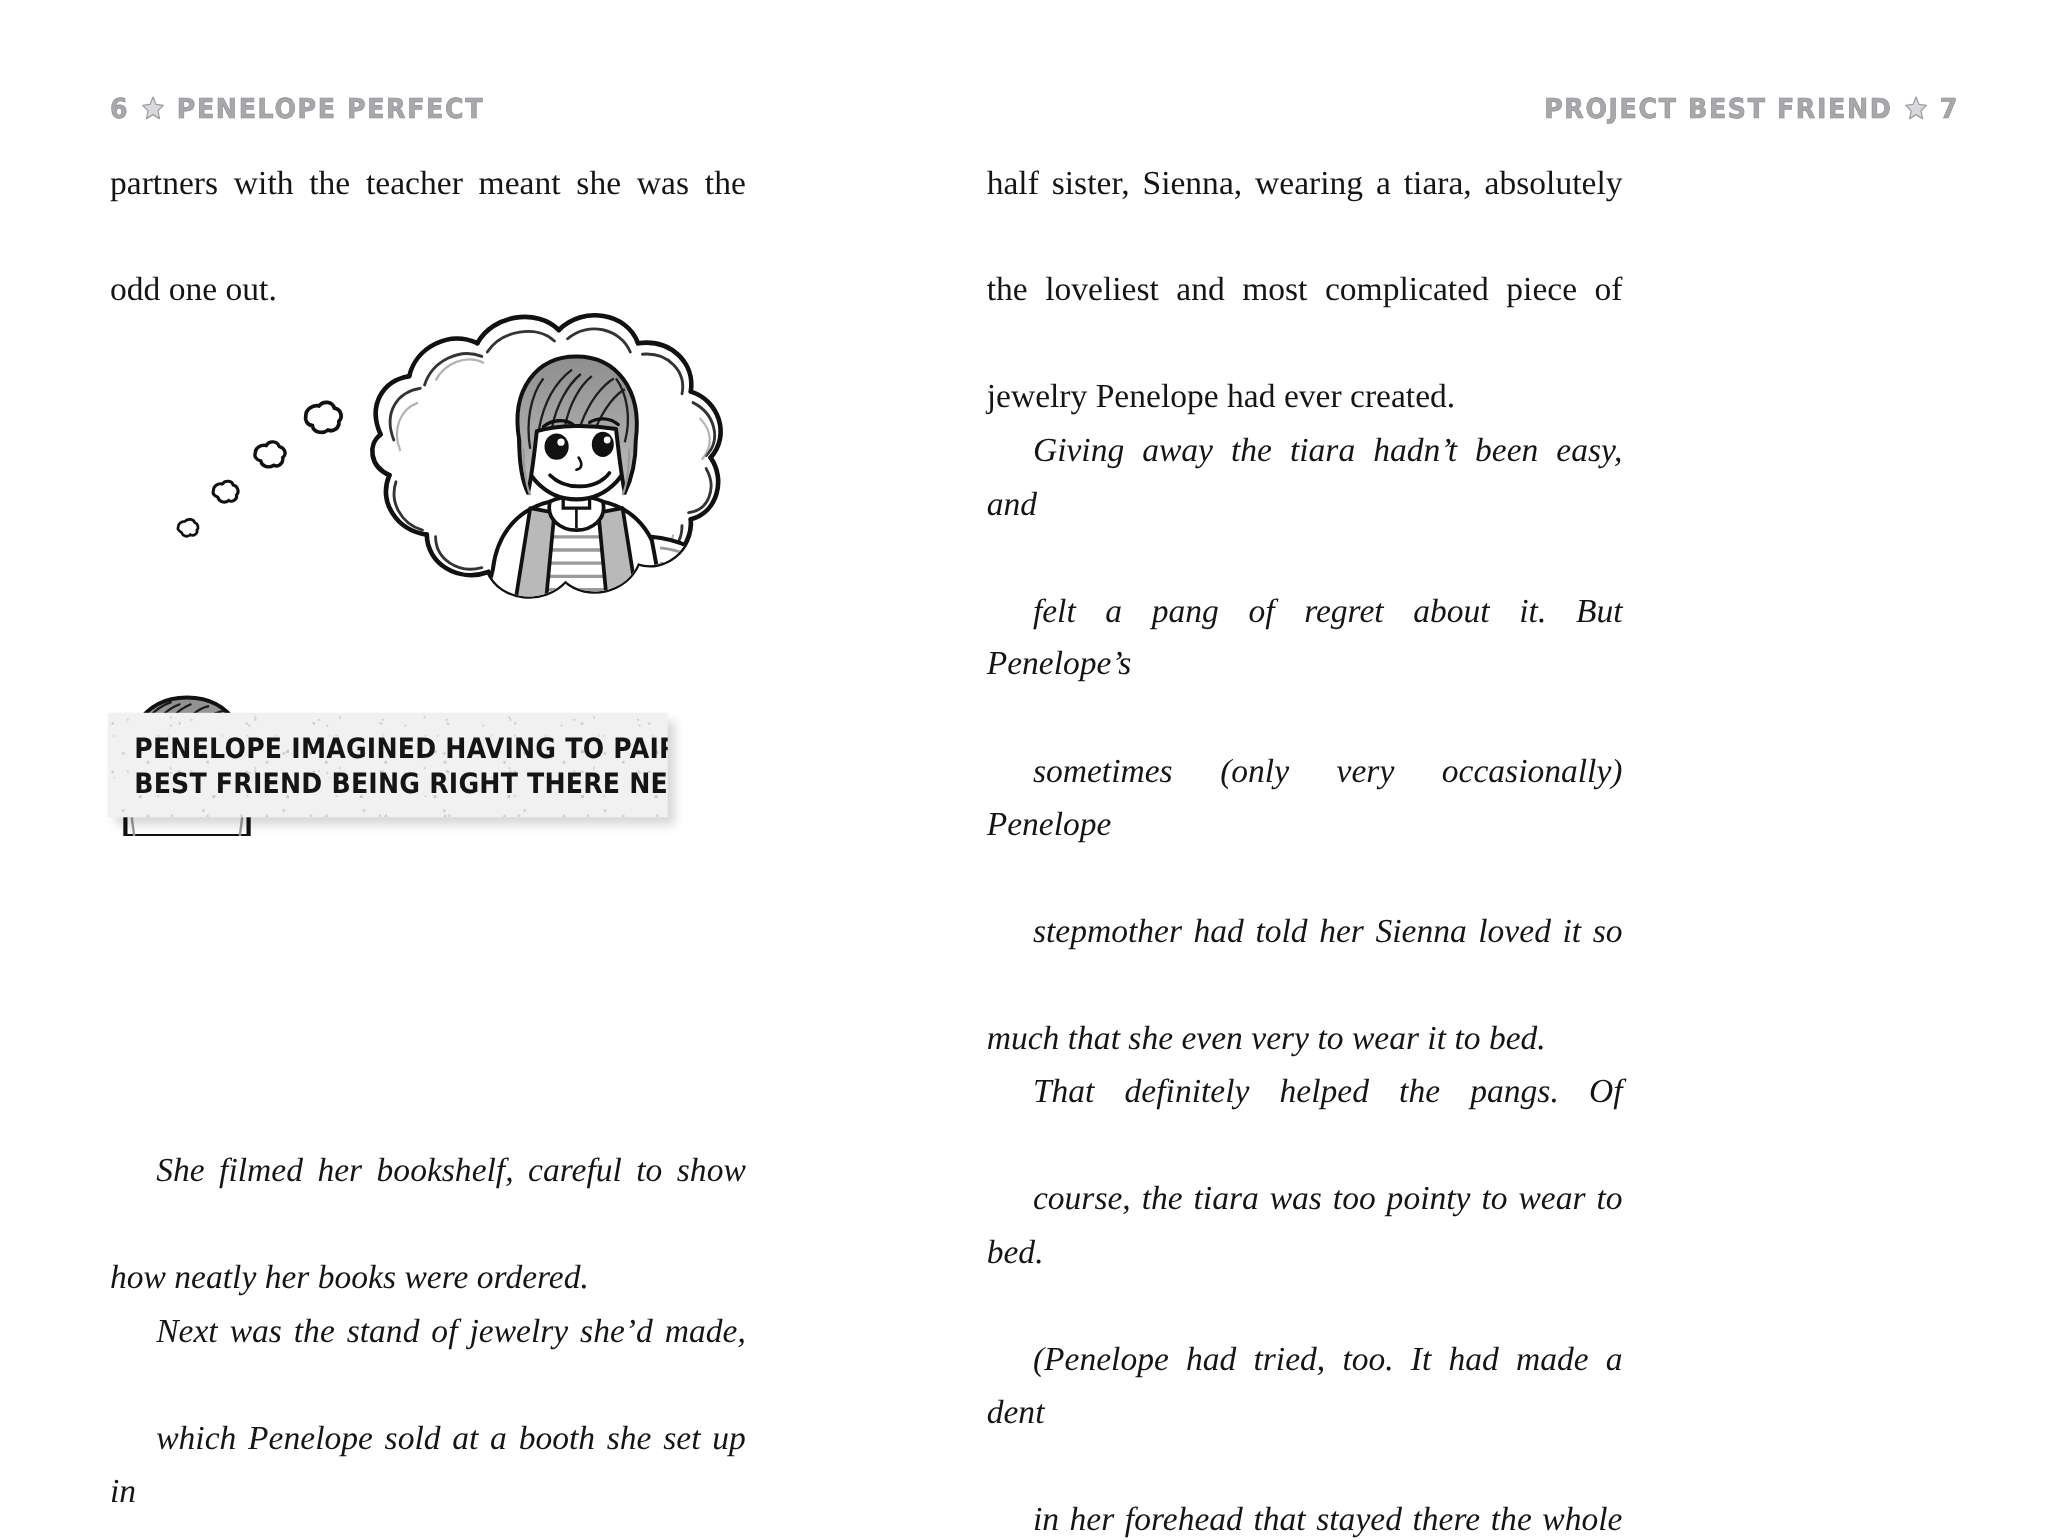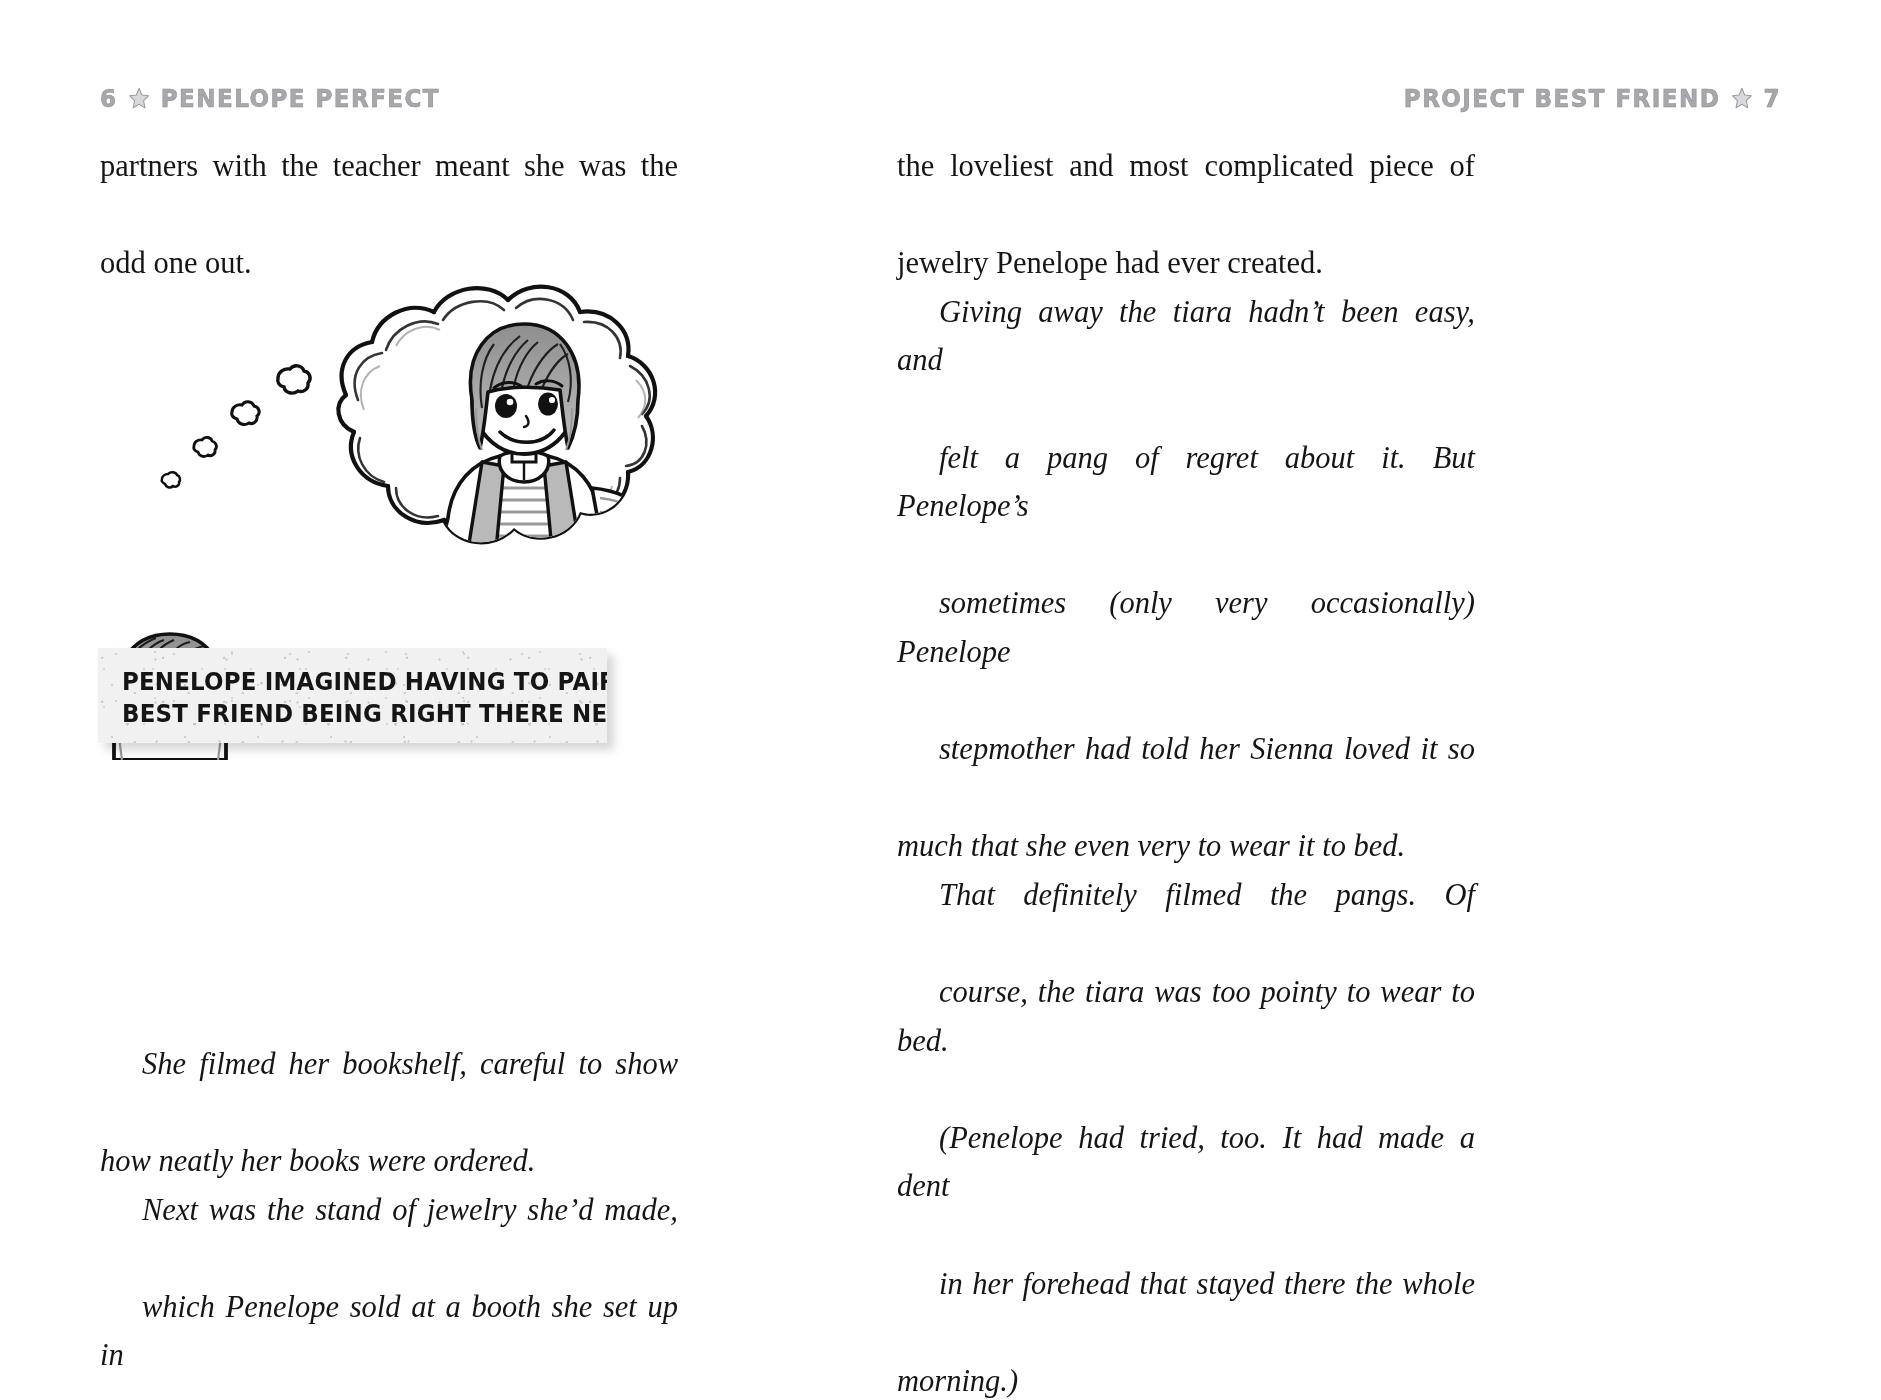--- a/index.html
+++ b/index.html
@@ -165,32 +165,33 @@
     <p class="indent">
       <span class="jline">Next was the stand of jewelry she’d made,</span>
       <span class="jline">which Penelope sold at a booth she set up in</span>
 
     </p>
 
   </div>
 
   <div class="col col-right">
     <p class="noindent">
+      <span class="jline">half sister, Sienna, wearing a tiara, absolutely</span>
       <span class="jline">the loveliest and most complicated piece of</span>
       <span>jewelry Penelope had ever created.</span>
     </p>
     <p class="indent">
       <span class="jline">Giving away the tiara hadn’t been easy, and</span>
       <span class="jline">felt a pang of regret about it. But Penelope’s</span>
       <span class="jline">sometimes (only very occasionally) Penelope</span>
       <span class="jline">stepmother had told her Sienna loved it so</span>
       <span>much that she even very to wear it to bed.</span>
     </p>
     <p class="indent">
-      <span class="jline">That definitely filmed the pangs. Of</span>
+      <span class="jline">That definitely helped the pangs. Of</span>
       <span class="jline">course, the tiara was too pointy to wear to bed.</span>
       <span class="jline">(Penelope had tried, too. It had made a dent</span>
       <span class="jline">in her forehead that stayed there the whole</span>
       <span>morning.)</span>
     </p>
 
   </div>
 
   <div class="illus">
     <svg viewBox="0 0 600 510" xmlns="http://www.w3.org/2000/svg">

